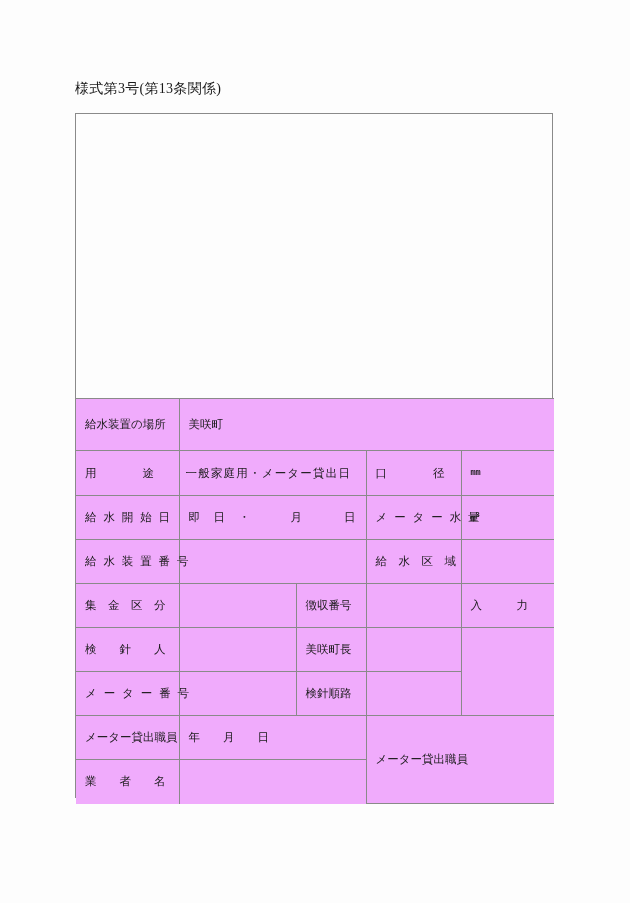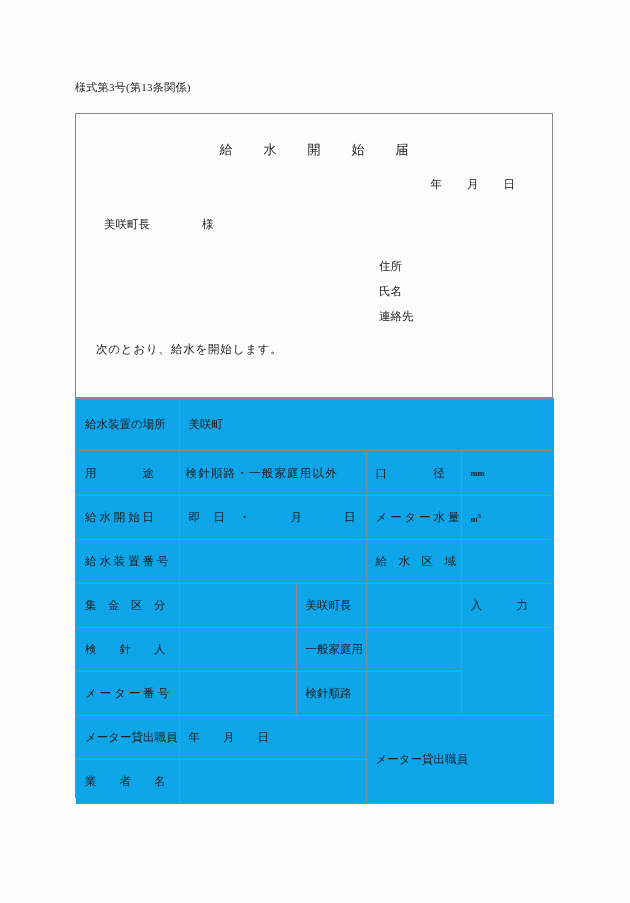--- a/index.html
+++ b/index.html
@@ -21,21 +21,21 @@
     position: absolute;
     inset: 0;
     background: #fdfdfd;
   }
 
   
   .form-number {
     position: absolute;
     left: 75px;
     top: 80px;
-    font-size: 11px;
+    font-size: 14px;
     letter-spacing: 0.3px;
     white-space: nowrap;
     color: #1a1a1a;
   }
 
   
   .frame {
     position: absolute;
     left: 75px;
     top: 113px;
@@ -118,21 +118,22 @@
     width: 100%;
     height: 100%;
     border-collapse: collapse;
     table-layout: fixed;
   }
   .grid td {
     border: 1px solid #8a8a8a;
     font-size: 11.5px;
     padding: 0 9px;
     vertical-align: middle;
-    background: #0ea5e9;
+    background: #f0abfc;
+    font-family: Liberation Mono, monospace;
   }
   .grid tr > td:first-child { border-left: none; }
   .grid tr > td:last-child  { border-right: none; }
   .grid tr:last-child > td  { border-bottom: none; }
 
   
   .lbl {
     display: flex;
     justify-content: space-between;
     white-space: nowrap;
@@ -173,40 +174,20 @@
 </style>
 </head>
 <body>
 
 <div class="page">
 
   <div class="form-number">様式第3号(第13条関係)</div>
 
   <div class="frame">
 
-    <div class="letter">
-
-      <div class="doc-title">給　水　開　始　届</div>
-
-      <div class="date-line">
-        <span>年</span><span class="sp"></span><span>月</span><span class="sp"></span><span>日</span>
-      </div>
-
-      <div class="addressee">
-        <span>美咲町長</span><span class="gap"></span><span>様</span>
-      </div>
-
-      <div class="applicant">
-        <div>住所</div>
-        <div>氏名</div>
-        <div>連絡先</div>
-      </div>
-
-      <div class="statement">次のとおり、給水を開始します。</div>
-    </div>
 
     <div class="grid">
       <table>
         <colgroup>
           <col style="width:103px">
           <col style="width:117px">
           <col style="width:70px">
           <col style="width:95px">
           <col style="width:93px">
         </colgroup>
@@ -219,21 +200,21 @@
             <td colspan="4">
               <span>美咲町</span>
             </td>
           </tr>
 
           <tr style="height:45px">
             <td>
               <span class="lbl">用　　　　途</span>
             </td>
             <td colspan="2" style="padding:0 6px">
-              <span class="use-opts">検針順路・一般家庭用以外</span>
+              <span class="use-opts">一般家庭用・メーター貸出日</span>
             </td>
             <td>
               <span class="lbl">口　　　　径</span>
             </td>
             <td>
               <span class="unit">mm</span>
             </td>
           </tr>
 
           <tr style="height:44px">
@@ -273,39 +254,39 @@
           </tr>
 
           <tr style="height:44px">
             <td>
               <span class="lbl">集　金　区　分</span>
             </td>
             <td>
               <span></span>
             </td>
             <td>
+              <span class="lbl-plain">徴収番号</span>
+            </td>
+            <td>
+              <span></span>
+            </td>
+            <td>
+              <span class="lbl">入　　　力</span>
+            </td>
+          </tr>
+
+          <tr style="height:44px">
+            <td>
+              <span class="lbl">検　　針　　人</span>
+            </td>
+            <td>
+              <span></span>
+            </td>
+            <td>
               <span class="lbl-plain">美咲町長</span>
-            </td>
-            <td>
-              <span></span>
-            </td>
-            <td>
-              <span class="lbl">入　　　力</span>
-            </td>
-          </tr>
-
-          <tr style="height:44px">
-            <td>
-              <span class="lbl">検　　針　　人</span>
-            </td>
-            <td>
-              <span></span>
-            </td>
-            <td>
-              <span class="lbl-plain">一般家庭用</span>
             </td>
             <td>
               <span></span>
             </td>
             <td rowspan="2"></td>
           </tr>
 
           <tr style="height:44px">
             <td>
               <span class="lbl">メ ー タ ー 番 号</span>

